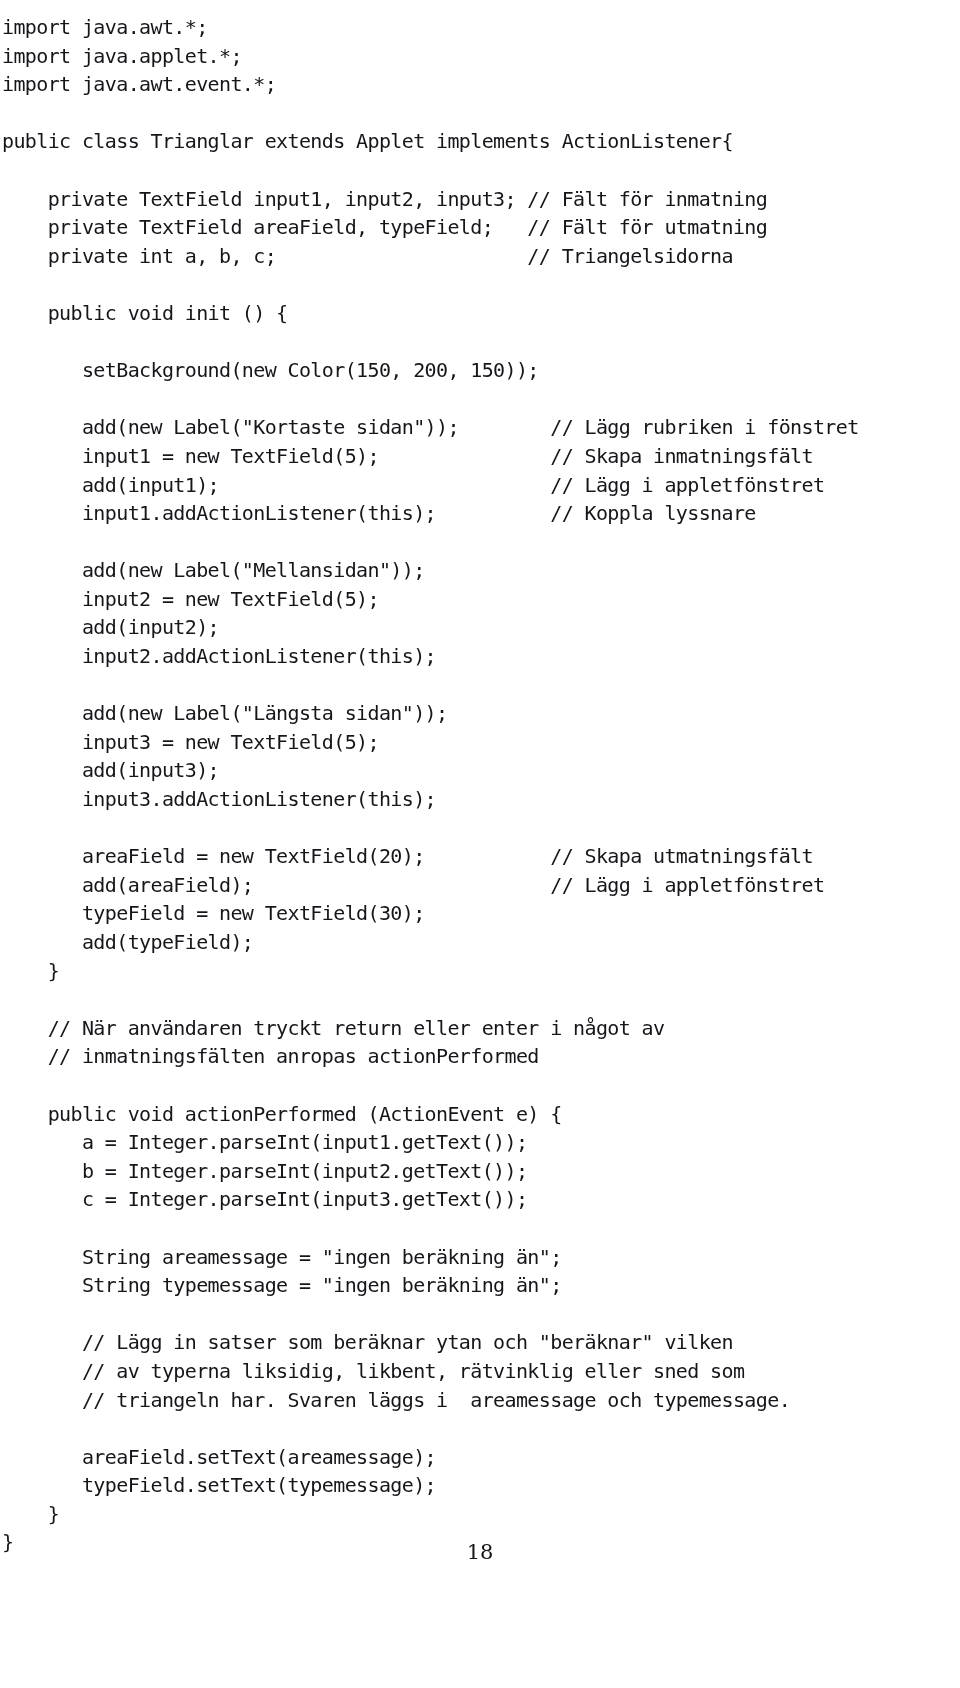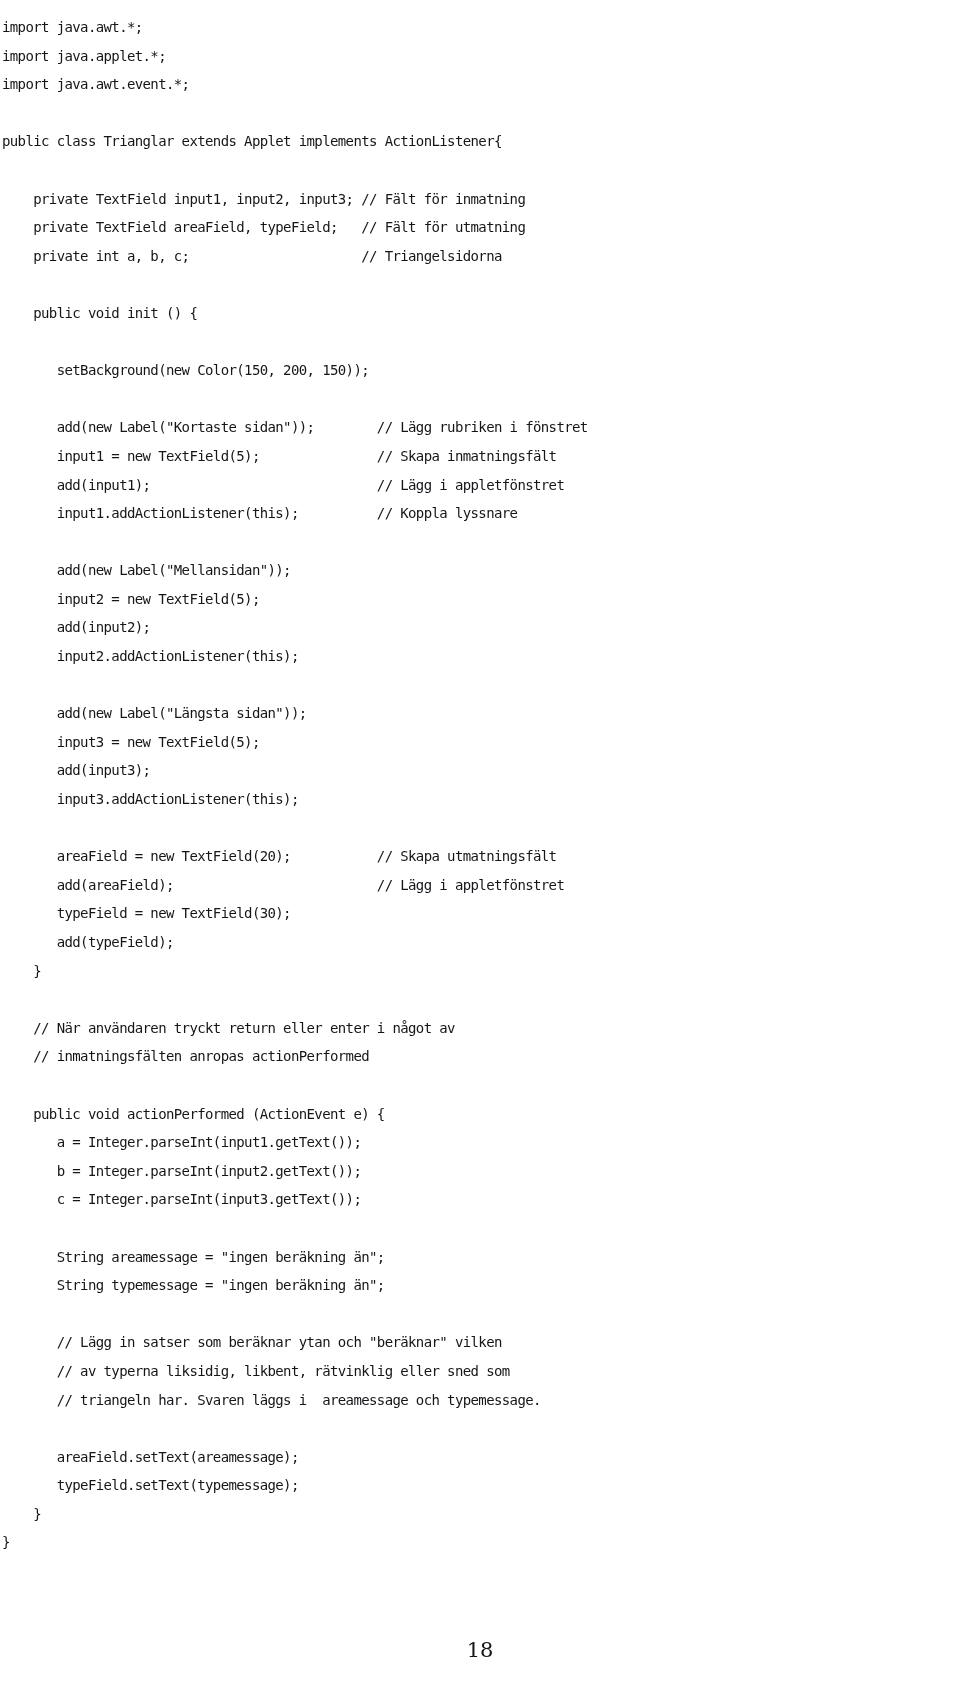--- a/index.html
+++ b/index.html
@@ -19,34 +19,34 @@
     position: absolute;
     left: 2px;
     top: 0px;
     width: 956px;
   }
   .code-line {
     display: block;
     height: 28.6px;
     line-height: 28.6px;
     font-family: "DejaVu Sans Mono", "Liberation Mono", monospace;
-    font-size: 14px;
+    font-size: 20px;
     letter-spacing: -0.62px;
     color: #15161a;
     white-space: pre;
     font-variant-ligatures: none;
     -webkit-font-smoothing: antialiased;
   }
   .code-line.blank {
     color: transparent;
   }
   .page-number {
     position: absolute;
     left: 0;
-    top: 1638px;
+    top: 1540px;
     width: 960px;
     text-align: center;
     font-family: "DejaVu Serif", "Liberation Serif", serif;
     font-size: 21px;
     color: #15161a;
     letter-spacing: 0px;
   }
 </style>
 </head>
 <body>

